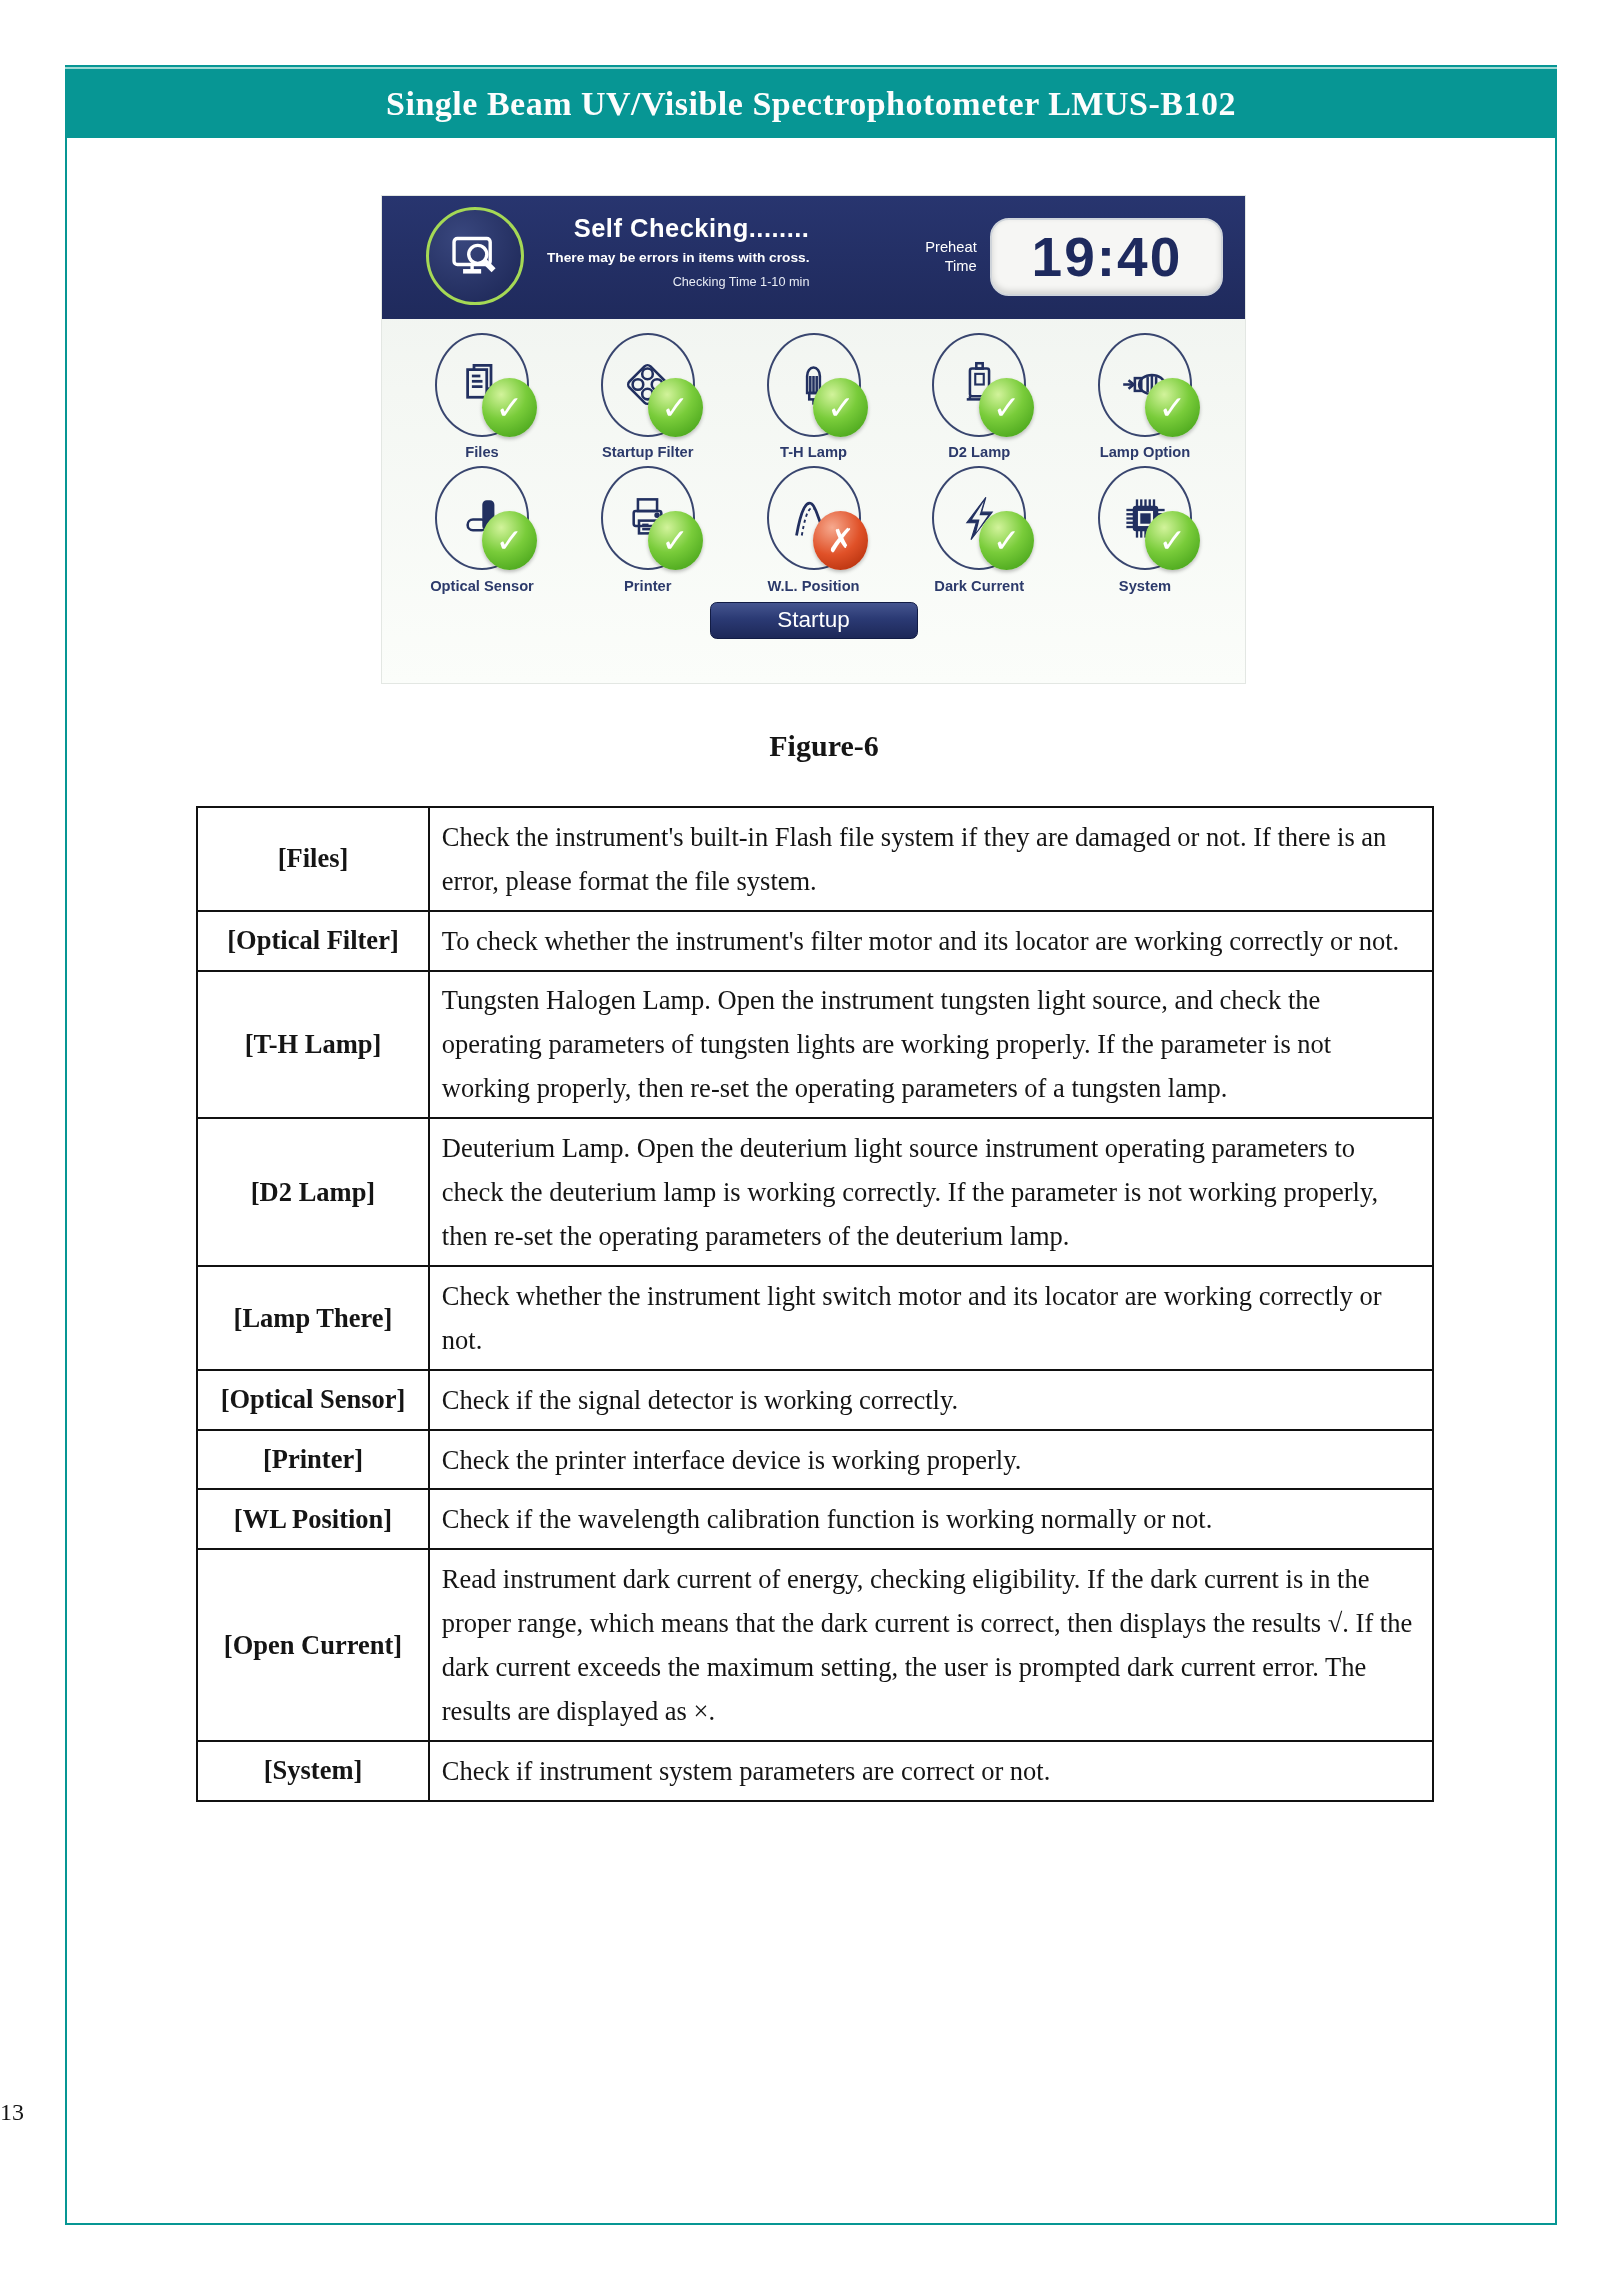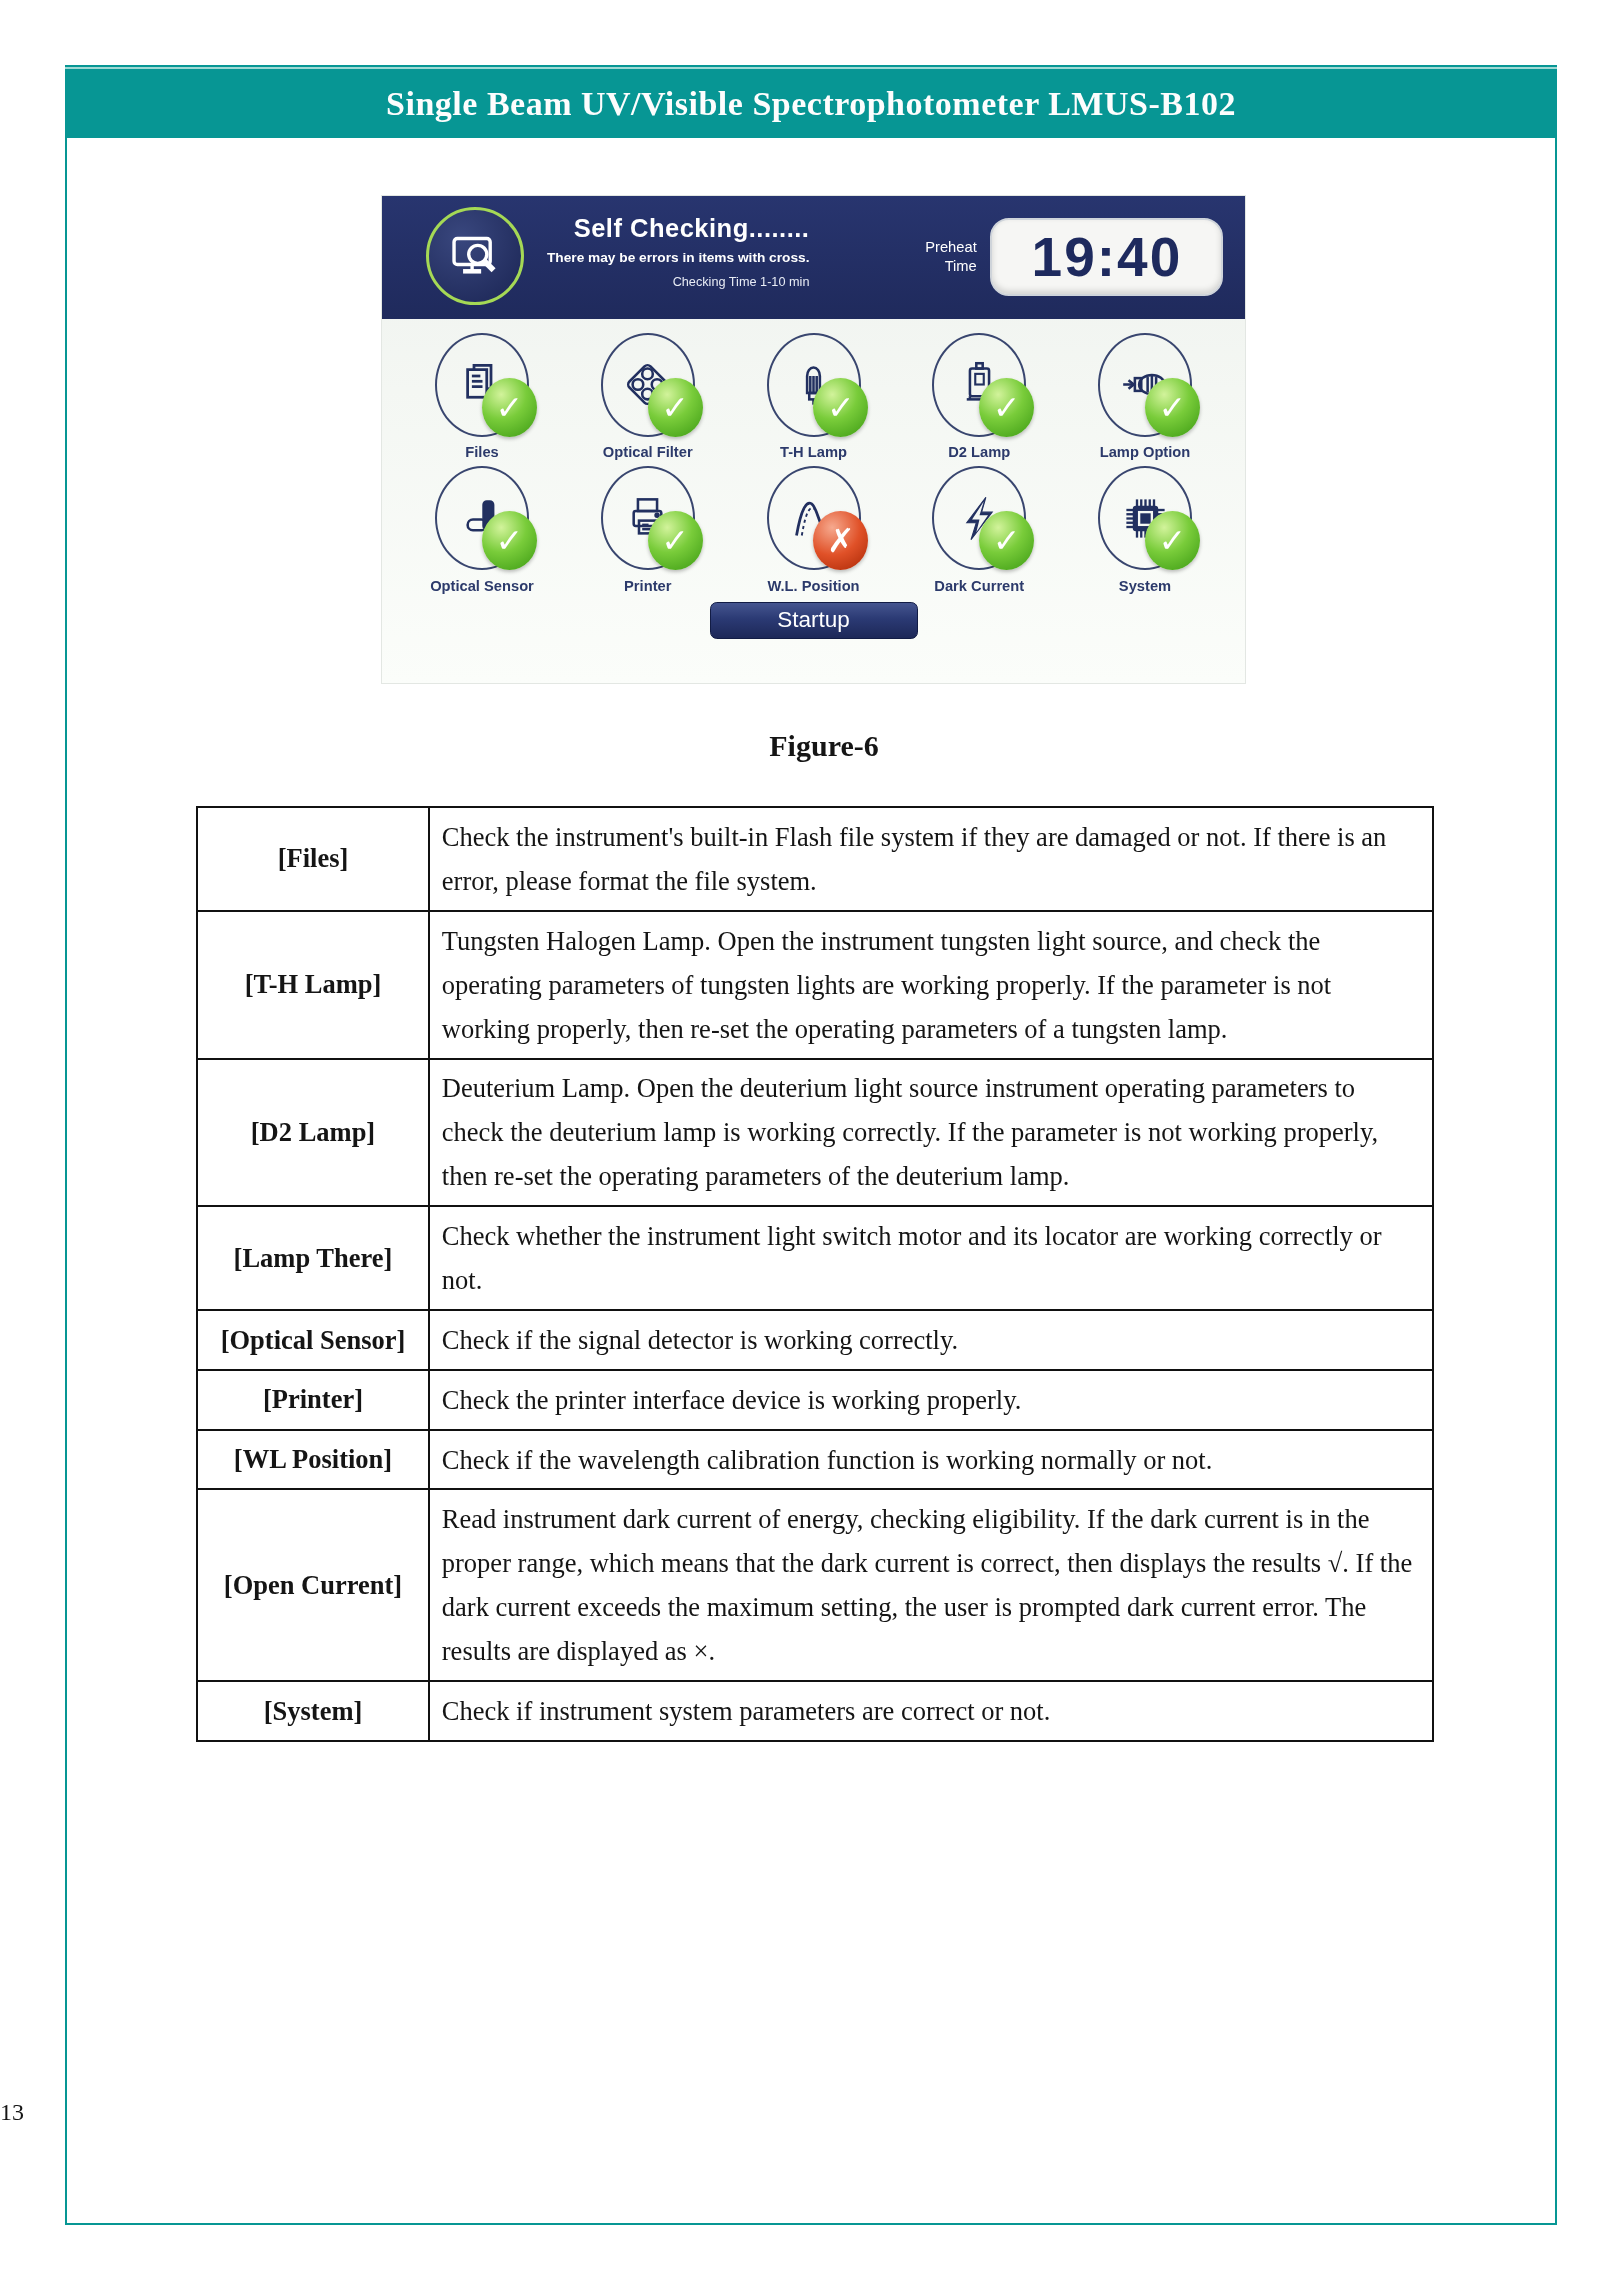--- a/index.html
+++ b/index.html
@@ -153,21 +153,21 @@
         <div class="item-circle">
           <svg class="icon-svg" width="51" height="51" viewBox="0 0 48 48" fill="none" stroke="#223060" stroke-width="2.4">
             <rect x="10" y="10" width="28" height="28" rx="4" transform="rotate(45 24 24)"></rect>
             <circle cx="24" cy="14" r="5"></circle>
               <circle cx="15" cy="24" r="5"></circle>
               <circle cx="33" cy="24" r="5"></circle>
               <circle cx="24" cy="33" r="5"></circle>
           </svg>
           <span class="status-badge ok">✓</span>
         </div>
-        <div class="item-label">Optical Filter</div>
+        <div class="item-label">Startup Filter</div>
       </div>
       <div class="check-item">
         <div class="item-circle">
           <svg class="icon-svg" width="51" height="51" viewBox="0 0 48 48" fill="none" stroke="#223060" stroke-width="2.4">
             <path d="M18 16 a6 8 0 0 1 12 0 v16 h-12 z"></path>
             <line x1="21" y1="16" x2="21" y2="32"></line>
               <line x1="24" y1="16" x2="24" y2="32"></line>
               <line x1="27" y1="16" x2="27" y2="32"></line>
             <rect x="20" y="32" width="8" height="6"></rect>
             <line x1="24" y1="38" x2="24" y2="43"></line>
@@ -293,20 +293,24 @@
 
 <div class="figure-caption">Figure-6</div>
 
 <table class="spec-table">
   <tbody>
     <tr>
       <td class="term">[Files]</td>
       <td class="desc">Check the instrument's built-in Flash file system if they are damaged or not. If there is an error, please format the file system.</td>
     </tr>
     <tr>
+      <td class="term">[Optical Filter]</td>
+      <td class="desc">To check whether the instrument's filter motor and its locator are working correctly or not.</td>
+    </tr>
+    <tr>
       <td class="term">[T-H Lamp]</td>
       <td class="desc">Tungsten Halogen Lamp. Open the instrument tungsten light source, and check the operating parameters of tungsten lights are working properly. If the parameter is not working properly, then re-set the operating parameters of a tungsten lamp.</td>
     </tr>
     <tr>
       <td class="term">[D2 Lamp]</td>
       <td class="desc">Deuterium Lamp. Open the deuterium light source instrument operating parameters to check the deuterium lamp is working correctly. If the parameter is not working properly, then re-set the operating parameters of the deuterium lamp.</td>
     </tr>
     <tr>
       <td class="term">[Lamp There]</td>
       <td class="desc">Check whether the instrument light switch motor and its locator are working correctly or not.</td>

